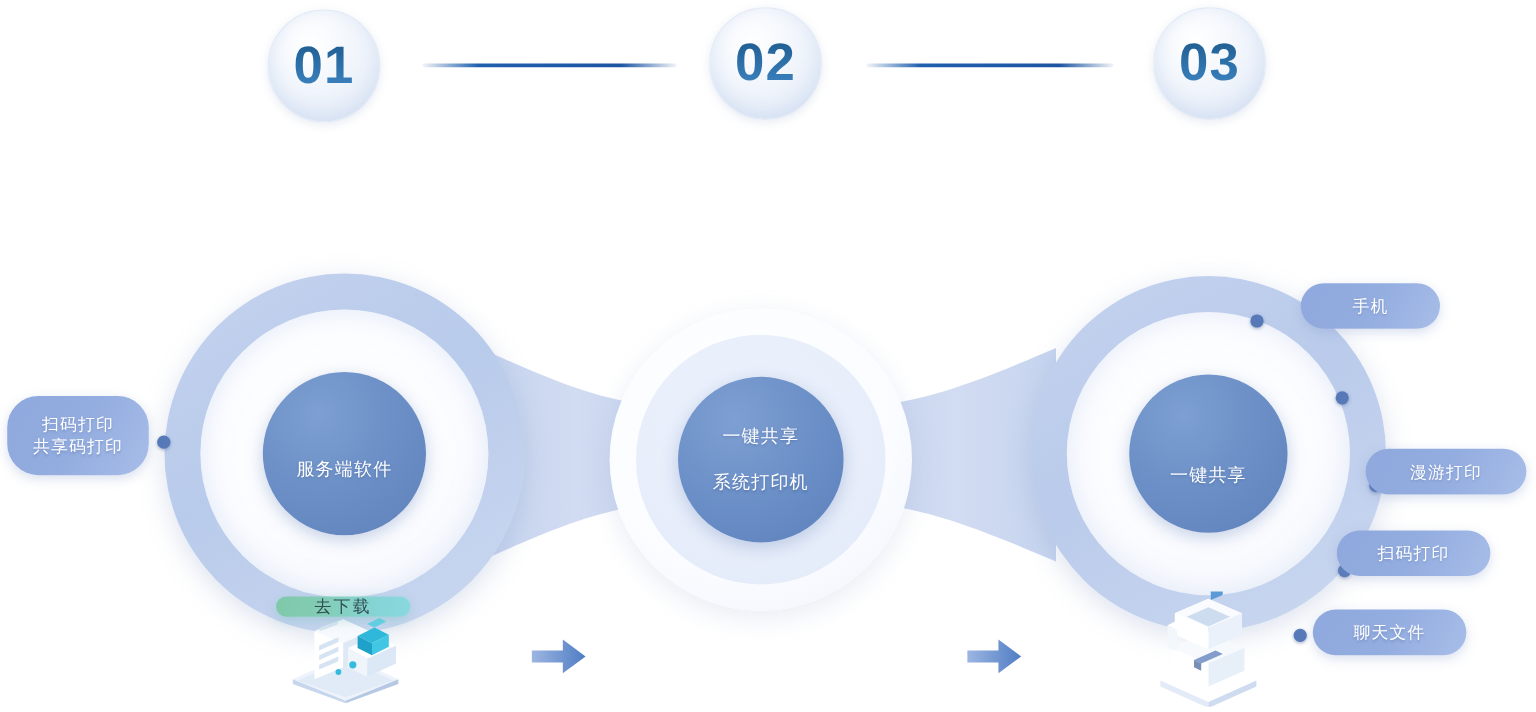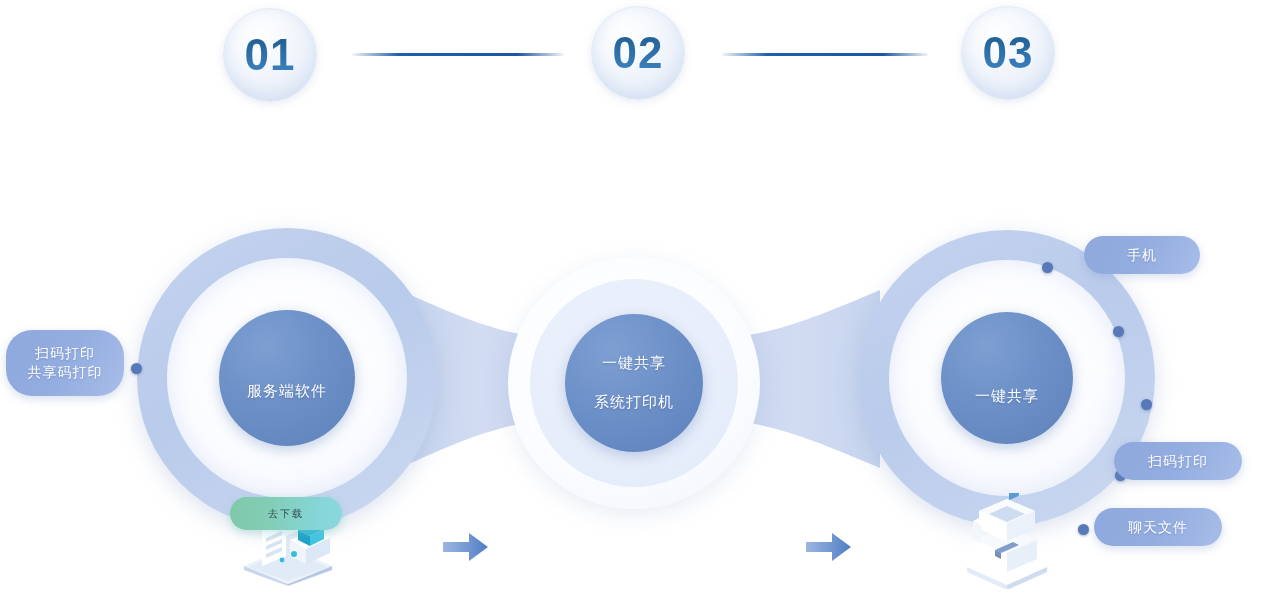--- a/index.html
+++ b/index.html
@@ -134,26 +134,26 @@
     white-space: nowrap;
   }
   #node1-disc .disc-label { margin-top: 26px; }
   #node3-disc .disc-label { margin-top: 36px; }
   #node2-disc .line-a { margin-bottom: 20px; }
 
   
   #download-btn {
     position: absolute;
     left: 230px; top: 347px;
-    width: 112px; height: 33px;
+    width: 112px; height: 17px;
     border-radius: 17px;
     background: linear-gradient(95deg, #7fc8a9 0%, #83cdb6 35%, #85d4d4 72%, #8ad8e0 100%);
     display: flex; align-items: center; justify-content: center;
     color: #2f4f53;
-    font-size: 10px;
+    font-size: 14px;
     letter-spacing: 2px;
     box-shadow: 0 3px 9px rgba(120,195,185,0.4);
     cursor: pointer;
     border: none;
     font-family: inherit;
   }
 
   
   .iso-icon { position: absolute; }
   #icon-server { left: 236px; top: 340px; width: 104px; height: 96px; }
@@ -339,17 +339,18 @@
     <div class="dot" id="dot-r3"></div>
     <div class="dot" id="dot-r4"></div>
     <div class="dot" id="dot-r5"></div>
 
     <div class="pill" id="pill-left">
       <span>扫码打印</span>
       <span>共享码打印</span>
     </div>
 
     <div class="pill pill-sm" id="pill-r1">手机</div>
+    <div class="pill pill-sm" id="pill-r3">漫游打印</div>
     <div class="pill pill-sm" id="pill-r5">聊天文件</div>
     <div class="pill pill-sm" id="pill-r4">扫码打印</div>
 
   </div>
 </div>
 
 </body></html>

